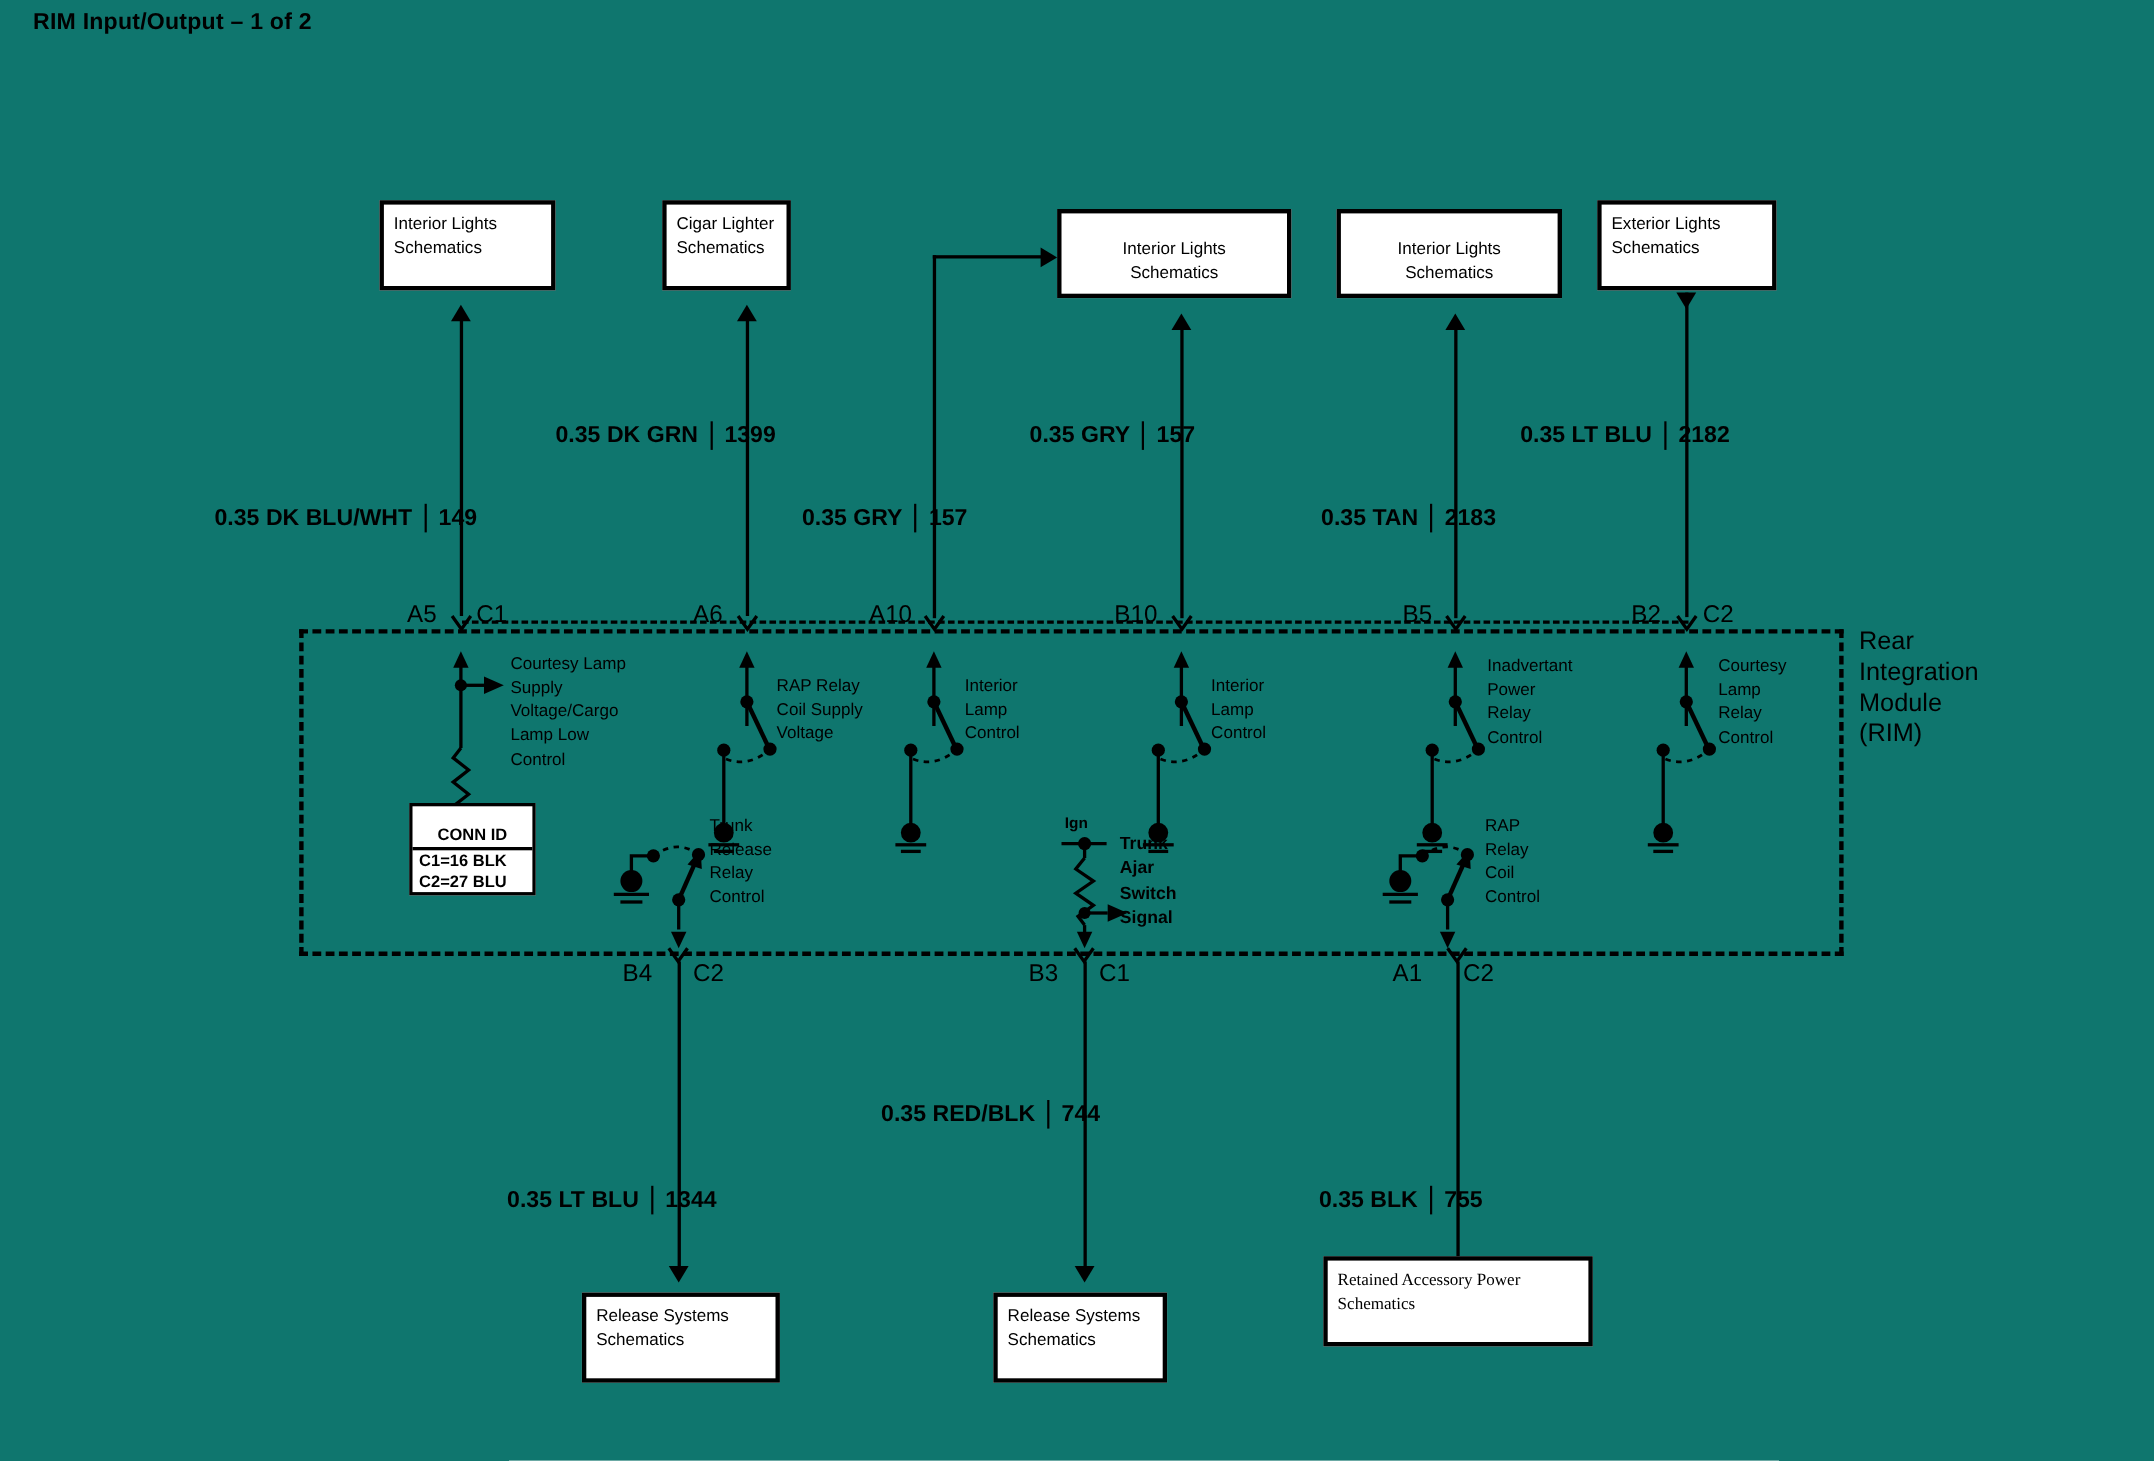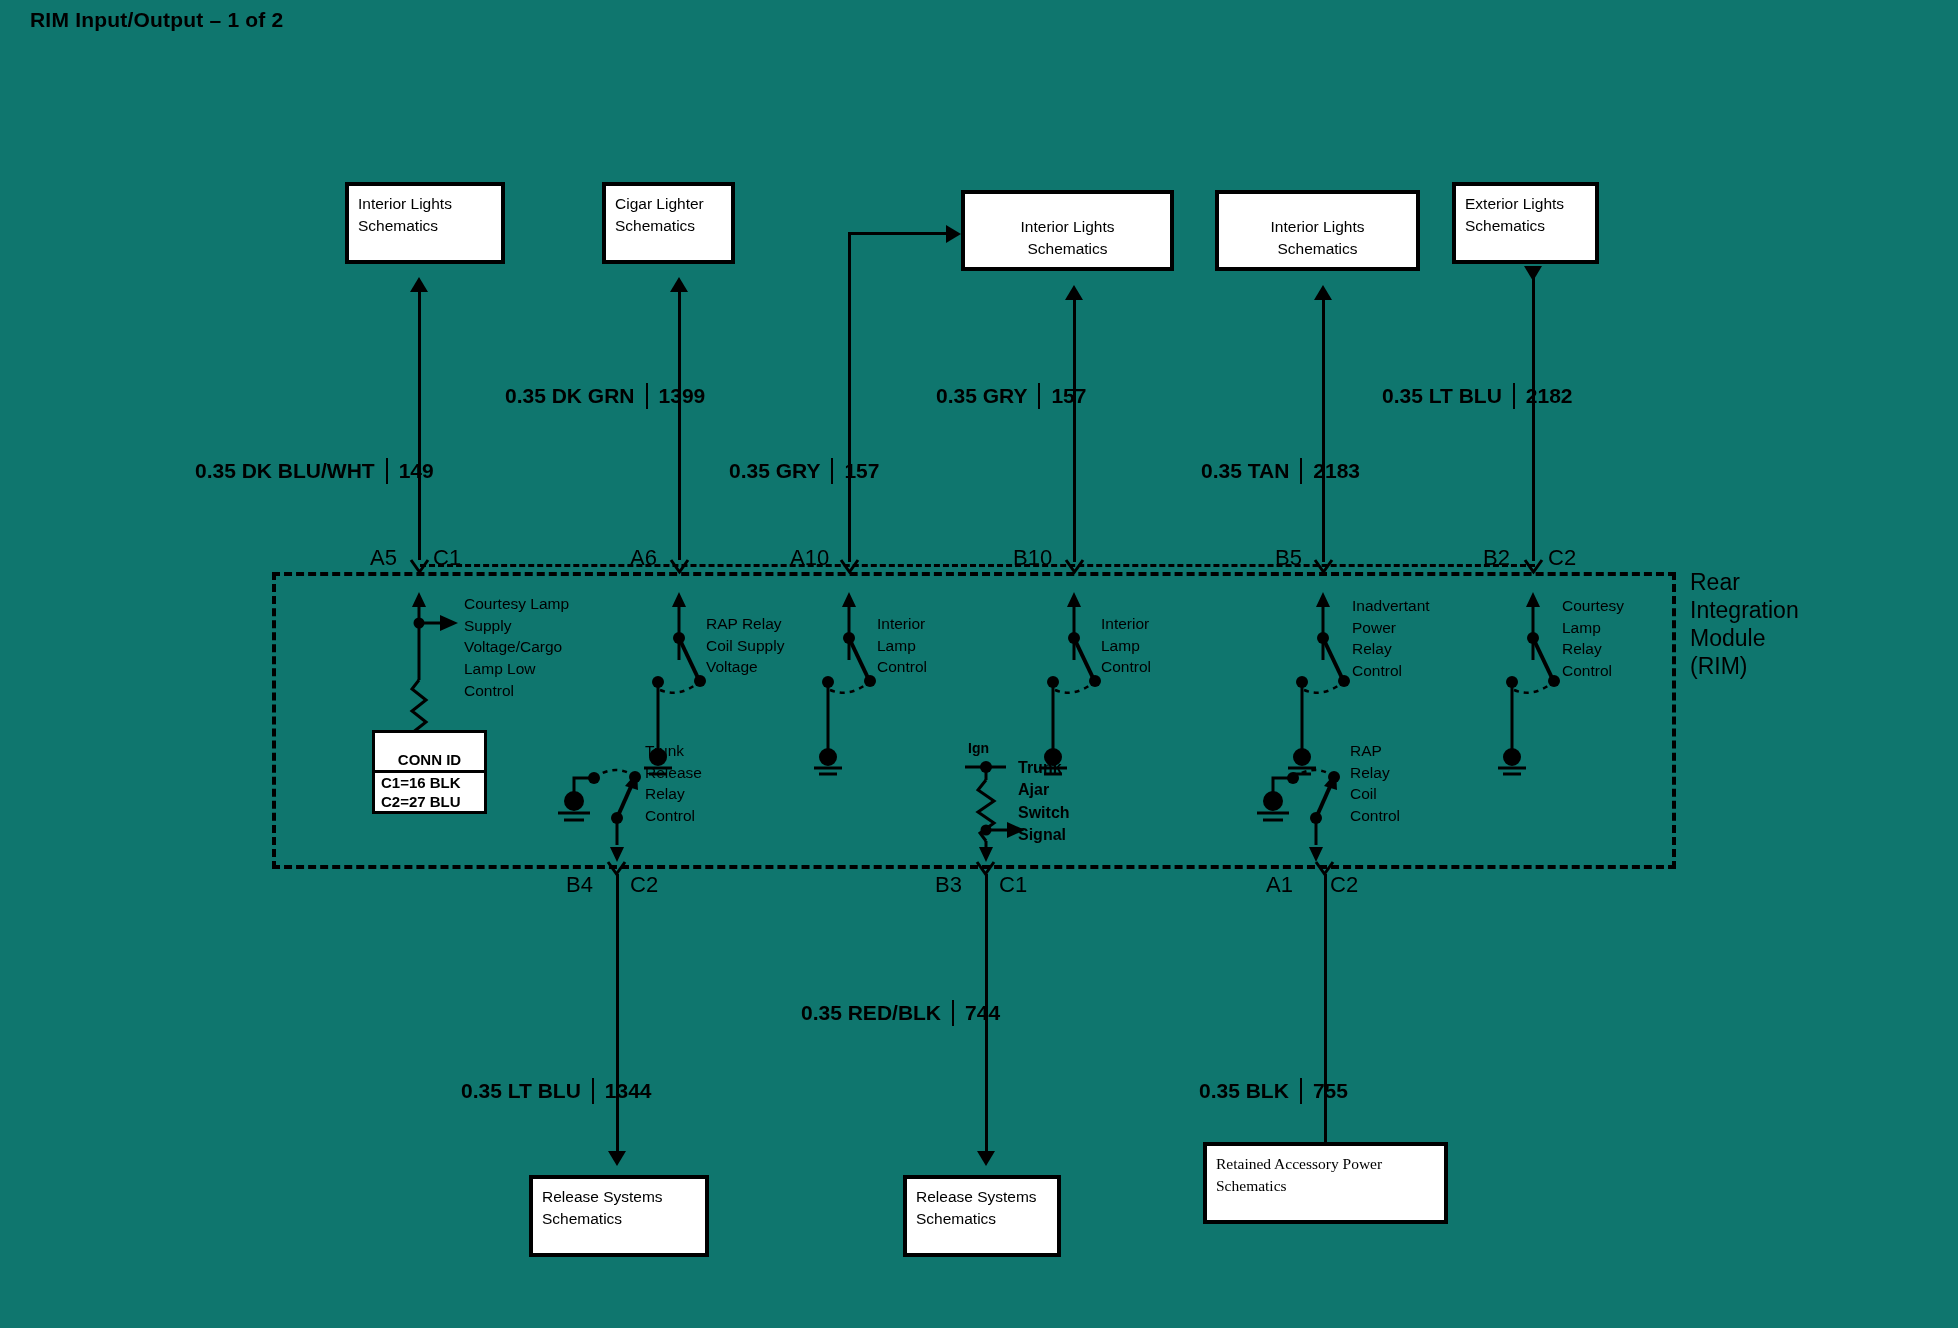--- a/index.html
+++ b/index.html
@@ -73,36 +73,36 @@
 
 <div id="stage">
 
   <div class="abs" id="page-title">RIM Input/Output – 1 of 2</div>
 
   <div class="ref-box" style="left:345px;top:182px;width:160px;height:82px;">
     <span class="l">Interior Lights</span>
     <span class="l">Schematics</span>
   </div>
 
-  <div class="ref-box" style="left:602px;top:182px;width:133px;height:82px;">
+  <div class="ref-box" style="left:602px;top:182px;width:117px;height:82px;">
     <span class="l">Cigar Lighter</span>
     <span class="l">Schematics</span>
   </div>
 
   <div class="ref-box" style="left:961px;top:190px;width:213px;height:81px;padding-top:22px;text-align:center;">
     <span class="l">Interior Lights</span>
     <span class="l">Schematics</span>
   </div>
 
   <div class="ref-box" style="left:1215px;top:190px;width:205px;height:81px;padding-top:22px;text-align:center;">
     <span class="l">Interior Lights</span>
     <span class="l">Schematics</span>
   </div>
 
-  <div class="ref-box" style="left:1452px;top:182px;width:147px;height:82px;">
+  <div class="ref-box" style="left:1452px;top:182px;width:163px;height:82px;">
     <span class="l">Exterior Lights</span>
     <span class="l">Schematics</span>
   </div>
 
   <div class="vline" style="left:418px;top:290px;height:270px;"></div>
   <div class="arr-up" style="left:410px;top:277px;"></div>
 
   <div class="vline" style="left:678px;top:290px;height:270px;"></div>
   <div class="arr-up" style="left:670px;top:277px;"></div>
 

